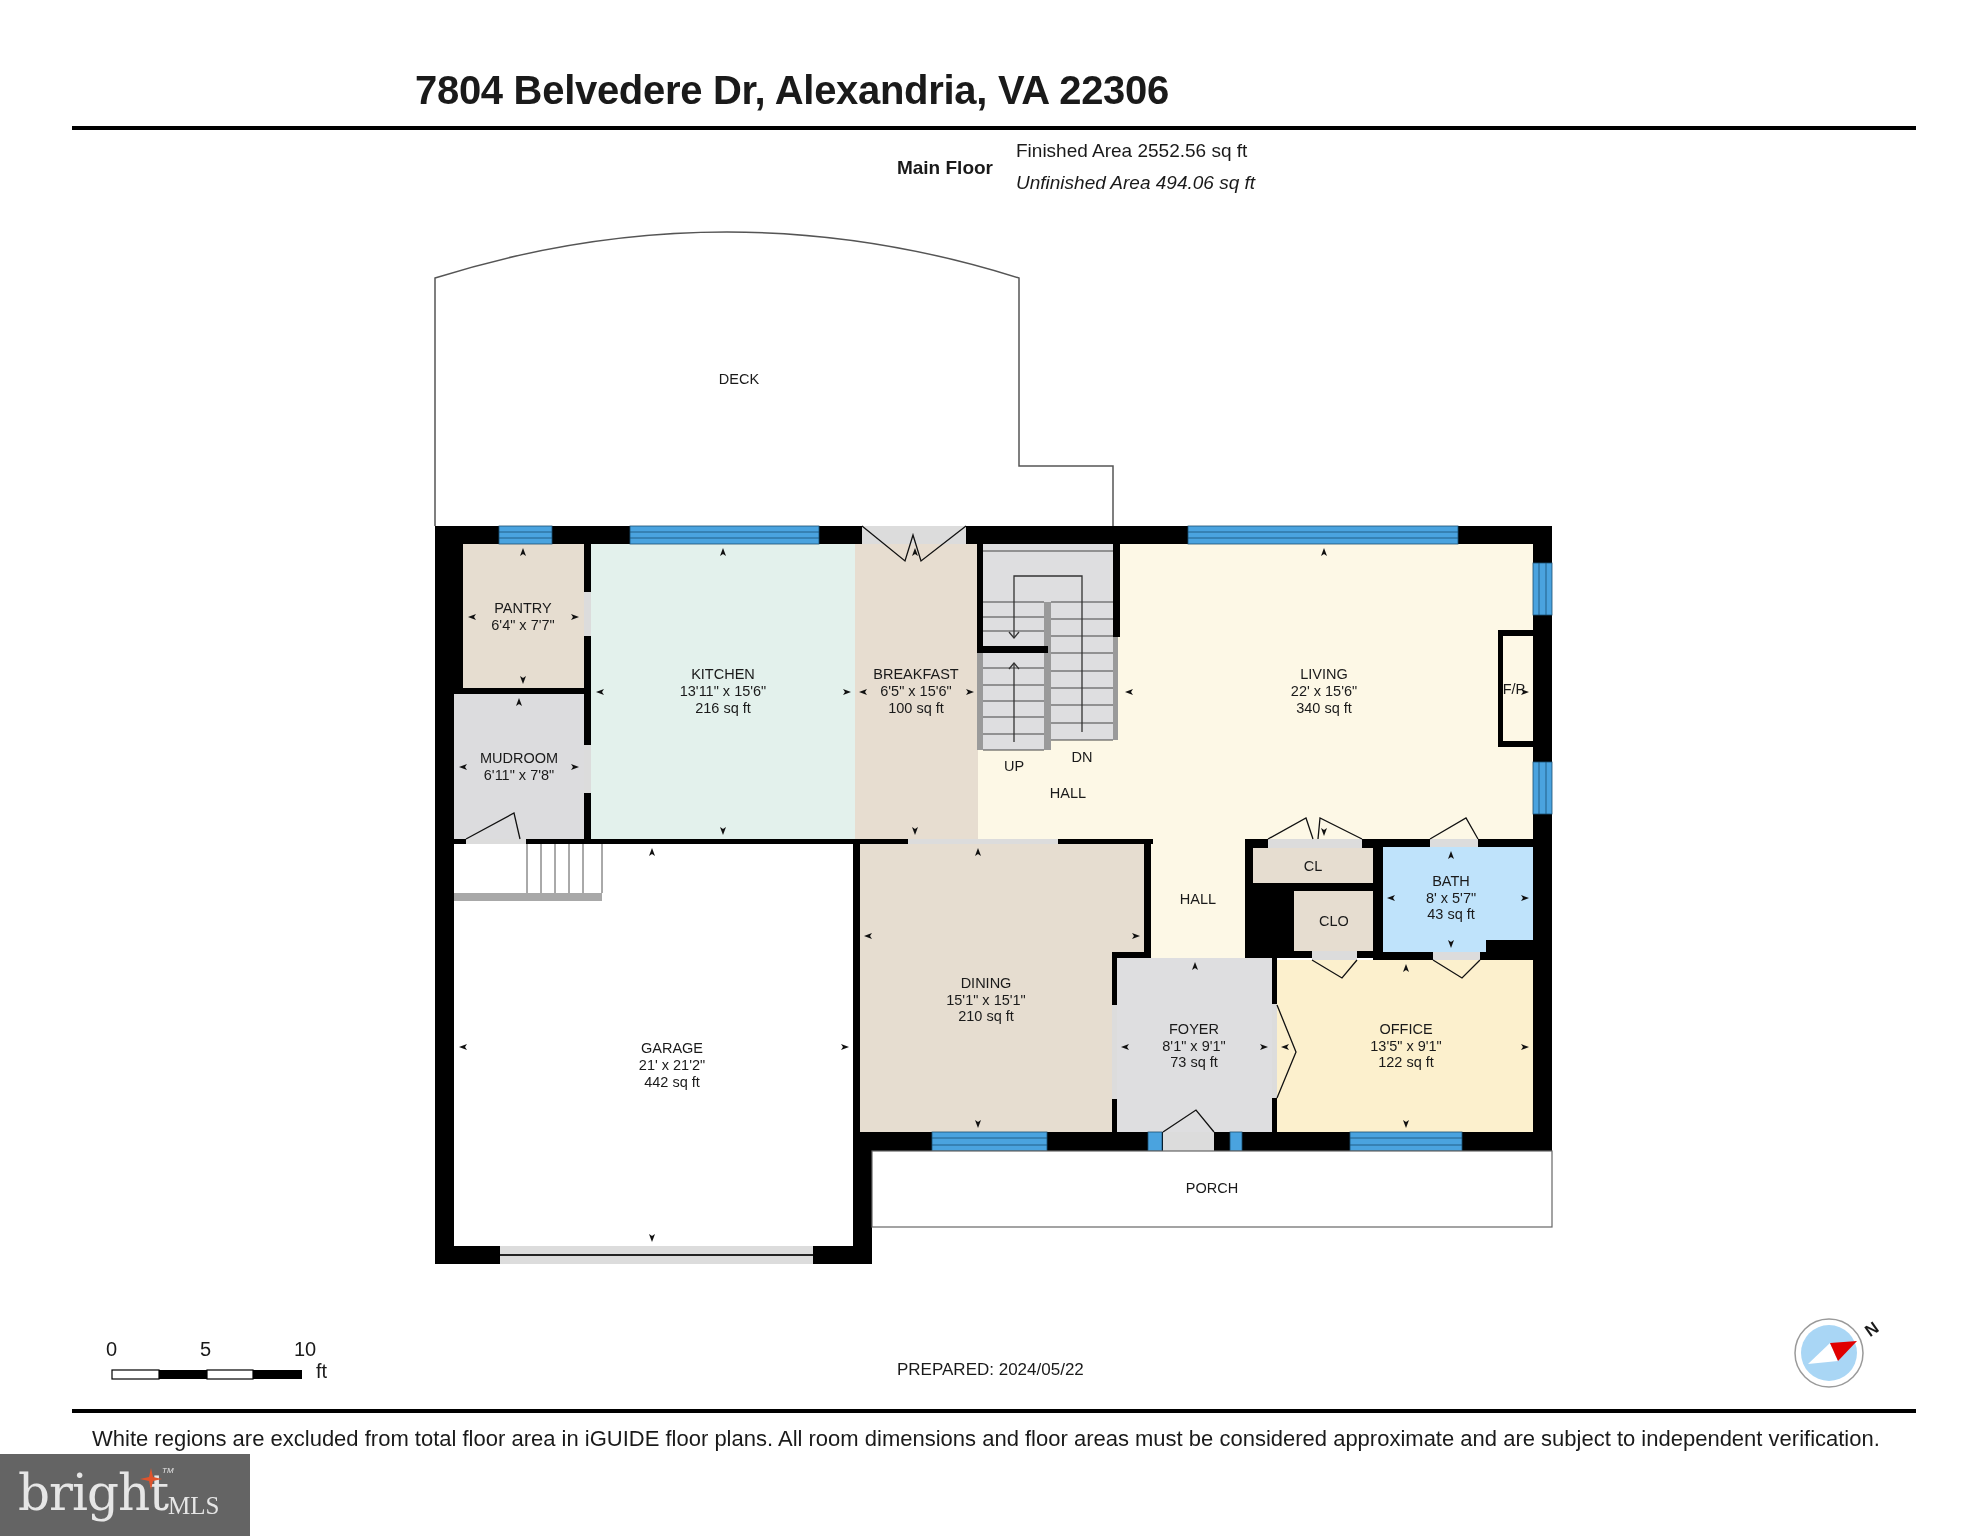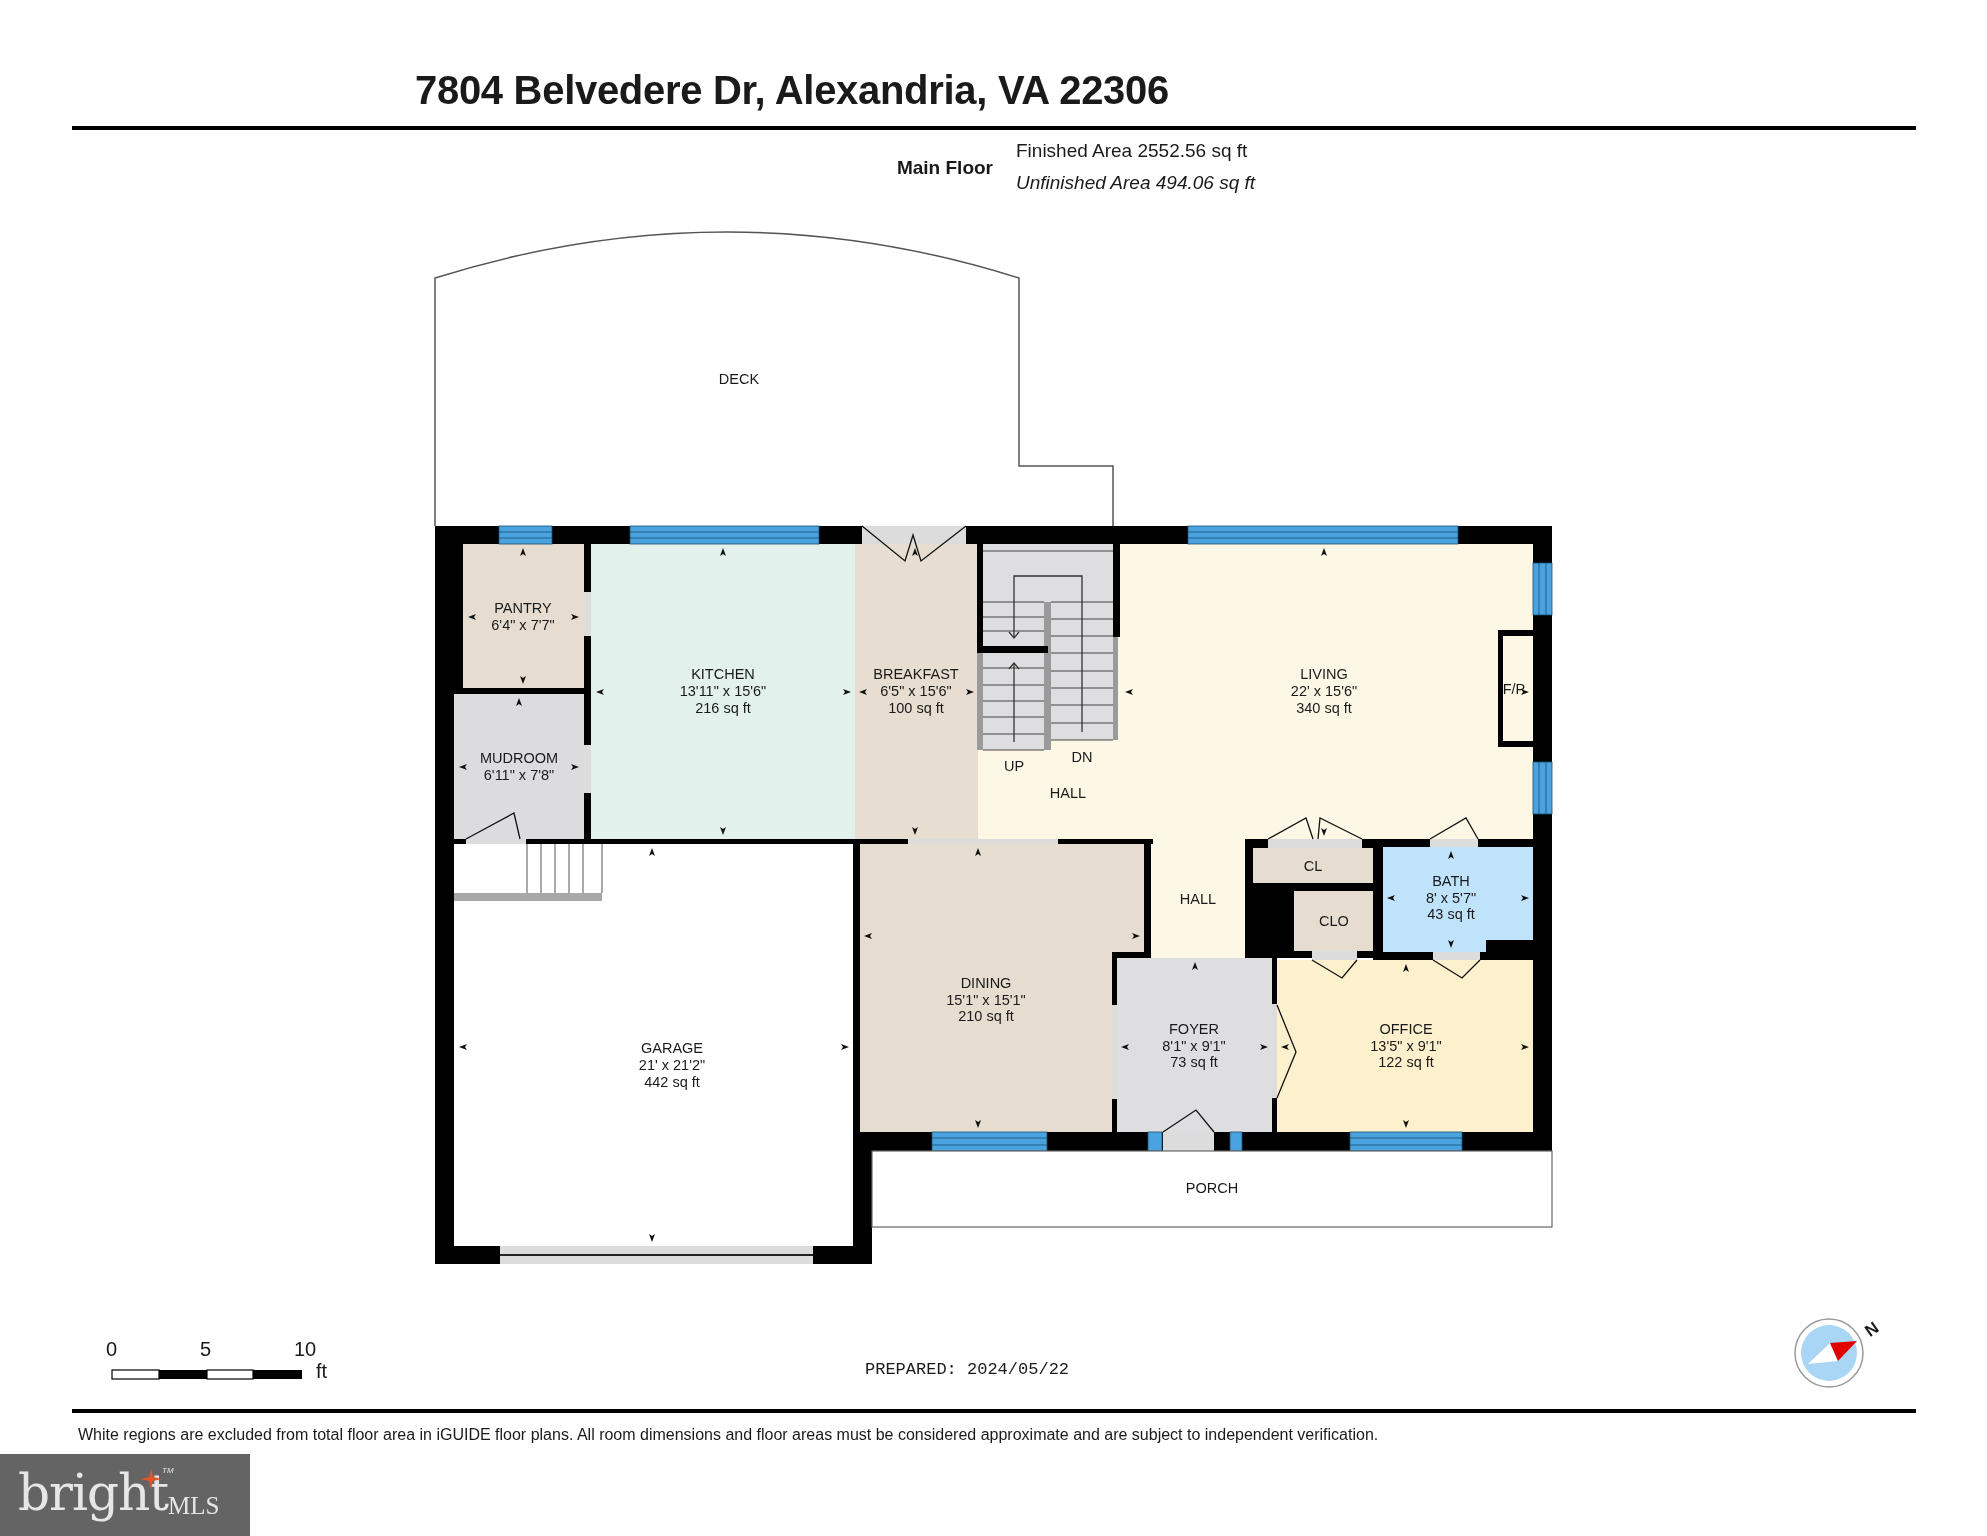--- a/index.html
+++ b/index.html
@@ -6,22 +6,22 @@
   body { width: 1987px; height: 1536px; position: relative; overflow: hidden; font-family: "Liberation Sans", sans-serif; color: #1a1a1a; }
   .abs { position: absolute; }
   .title { left: 0; top: 68px; width: 1584px; text-align: center; font-size: 40px; font-weight: bold; letter-spacing: -0.3px; }
   .rule-top { left: 72px; top: 126px; width: 1844px; height: 4px; background: #000; }
   .rule-bottom { left: 72px; top: 1409px; width: 1844px; height: 4px; background: #000; }
   .floor-label { left: 800px; width: 193px; top: 157px; text-align: right; font-size: 19px; font-weight: bold; }
   .area-line { left: 1016px; font-size: 19px; }
   .plan { left: 0; top: 0; }
   .room-label { font-family: "Liberation Sans", sans-serif; font-size: 14.5px; fill: #1a1a1a; text-anchor: middle; }
   .scale-label { font-size: 20px; }
-  .prepared { left: 865px; top: 1360px; font-size: 17px; font-family: Liberation Mono, monospace; }
-  .disclaimer { left: 78px; top: 1426px; font-size: 16px; }
+  .prepared { left: 897px; top: 1360px; font-size: 17px; }
+  .disclaimer { left: 92px; top: 1426px; font-size: 22px; }
   .logo { left: 0; top: 1454px; width: 250px; height: 98px; background: #646464; }
   .logo-bright { left: 18px; top: 10px; font-family: "DejaVu Serif", serif; font-size: 50px; color: #e6e6e6; letter-spacing: -1px; }
   .logo-mls { left: 168px; top: 38px; font-family: Liberation Serif, serif; font-size: 25px; color: #e6e6e6; }
   .logo-tm { left: 162px; top: 12px; font-size: 8px; color: #e6e6e6; font-style: italic; }
 </style>
 </head>
 <body>
 
 <div class="abs title">7804 Belvedere Dr, Alexandria, VA 22306</div>
 <div class="abs rule-top"></div>

